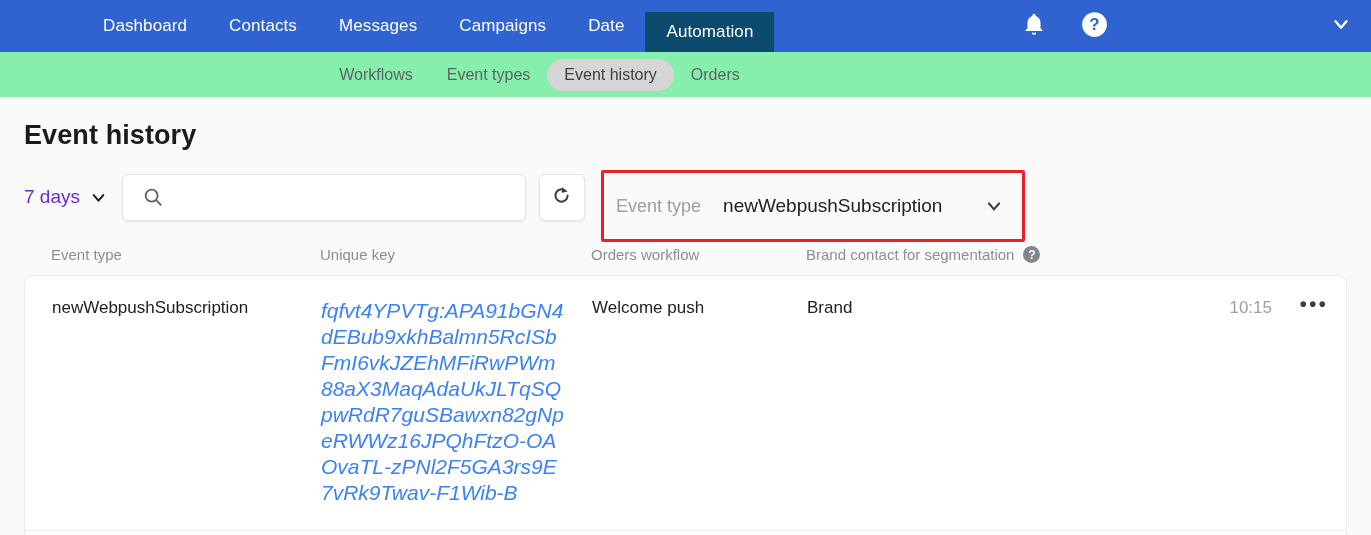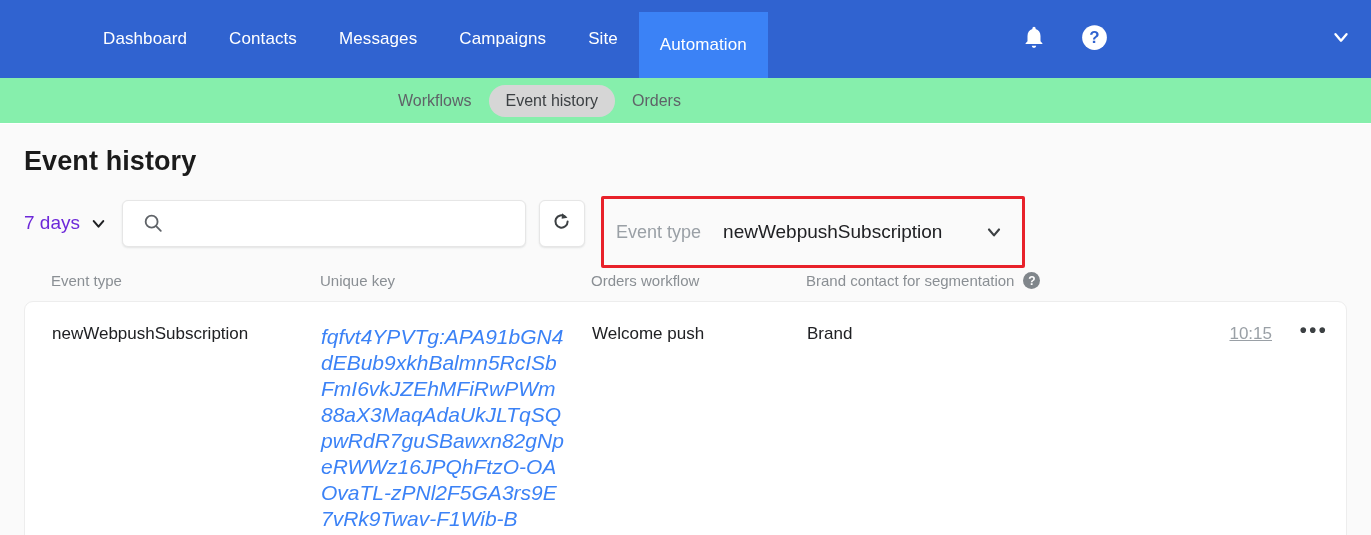--- a/index.html
+++ b/index.html
@@ -8,38 +8,38 @@
     width: 1371px;
     height: 535px;
     background: #fafafa;
     font-family: "Liberation Sans", sans-serif;
     overflow: hidden;
     position: relative;
   }
 
   
   .topnav {
-    height: 78px;
+    height: 52px;
     background: #3063d0;
     display: flex;
     align-items: stretch;
     position: relative;
   }
   .topnav-spacer { width: 82px; flex: 0 0 82px; }
   .nav-item {
     display: flex;
     align-items: center;
     padding: 0 21px;
     color: #ffffff;
     font-size: 17px;
     letter-spacing: .1px;
     cursor: pointer;
     white-space: nowrap;
   }
-  .nav-item.active { background: #3b82f6; margin-top: 12px; }
+  .nav-item.active { background: #0c4a6e; margin-top: 12px; }
   .nav-right {
     margin-left: auto;
     display: flex;
     align-items: center;
   }
   .icon-btn {
     display: flex;
     align-items: center;
     justify-content: center;
     cursor: pointer;
@@ -224,21 +224,20 @@
     word-break: break-all;
     padding-right: 26px;
   }
   .td-linked-workflow { width: 215px; }
   .td-found-contact { width: 345px; }
   .td-date {
     width: 120px;
     text-align: right;
     color: #9aa0a6;
     font-size: 17px;
-    text-decoration: underline;
   }
   .td-actions {
     flex: 1;
     display: flex;
     justify-content: center;
     padding-left: 10px;
   }
   .kebab {
     letter-spacing: 2.5px;
     color: #3c4043;
@@ -261,21 +260,21 @@
   <div class="nav-item">
     <span>Contacts</span>
   </div>
   <div class="nav-item">
     <span>Messages</span>
   </div>
   <div class="nav-item">
     <span>Campaigns</span>
   </div>
   <div class="nav-item">
-    <span>Site</span>
+    <span>Date</span>
   </div>
   <div class="nav-item active">
     <span>Automation</span>
   </div>
 
   <div class="nav-right">
     <div class="icon-btn bell-btn">
       <span>
         <svg width="26" height="26" viewBox="0 0 24 24" fill="#ffffff" aria-hidden="true">
           <path d="M12 22c1.1 0 2-.9 2-2h-4c0 1.1.9 2 2 2zm6-6v-5c0-3.07-1.63-5.64-4.5-6.32V4a1.5 1.5 0 0 0-3 0v.68C7.64 5.36 6 7.92 6 11v5l-1.7 1.7c-.3.3-.09.8.34.8h14.72c.43 0 .64-.5.34-.8L18 16z"></path>
@@ -296,20 +295,23 @@
           <polyline points="6 9 12 16 18 9"></polyline>
         </svg>
       </span>
     </div>
   </div>
 </div>
 
 <div class="subnav">
   <div class="subnav-item">
     <span>Workflows</span>
+  </div>
+  <div class="subnav-item">
+    <span>Event types</span>
   </div>
   <div class="subnav-item active">
     <span>Event history</span>
   </div>
   <div class="subnav-item">
     <span>Orders</span>
   </div>
 </div>
 
 <div class="page">

